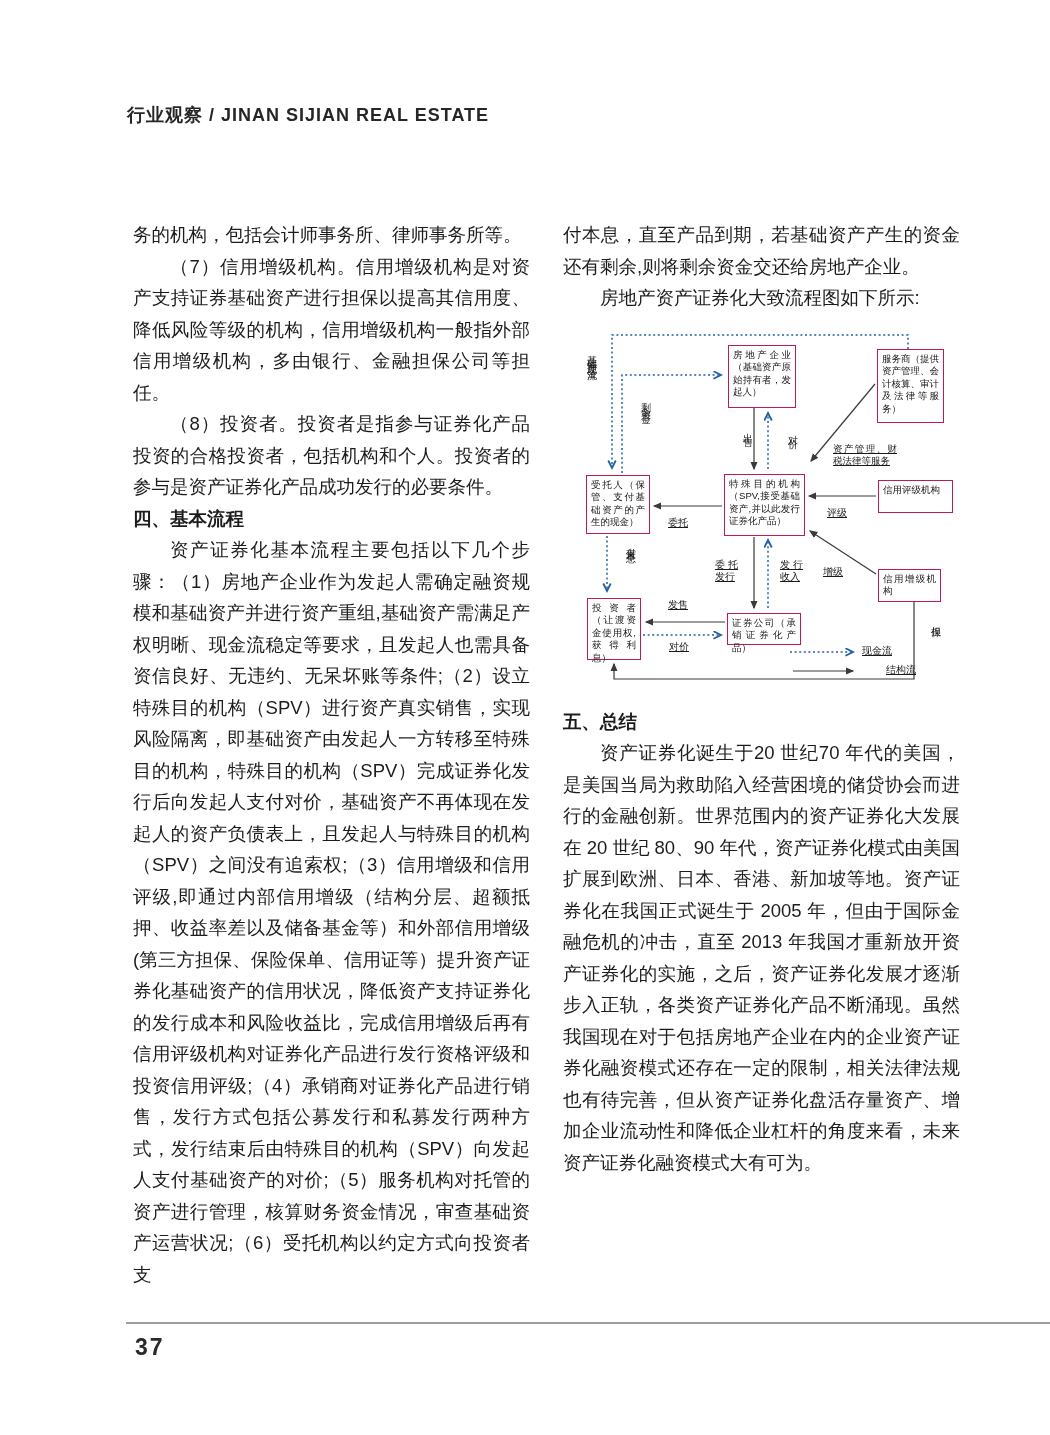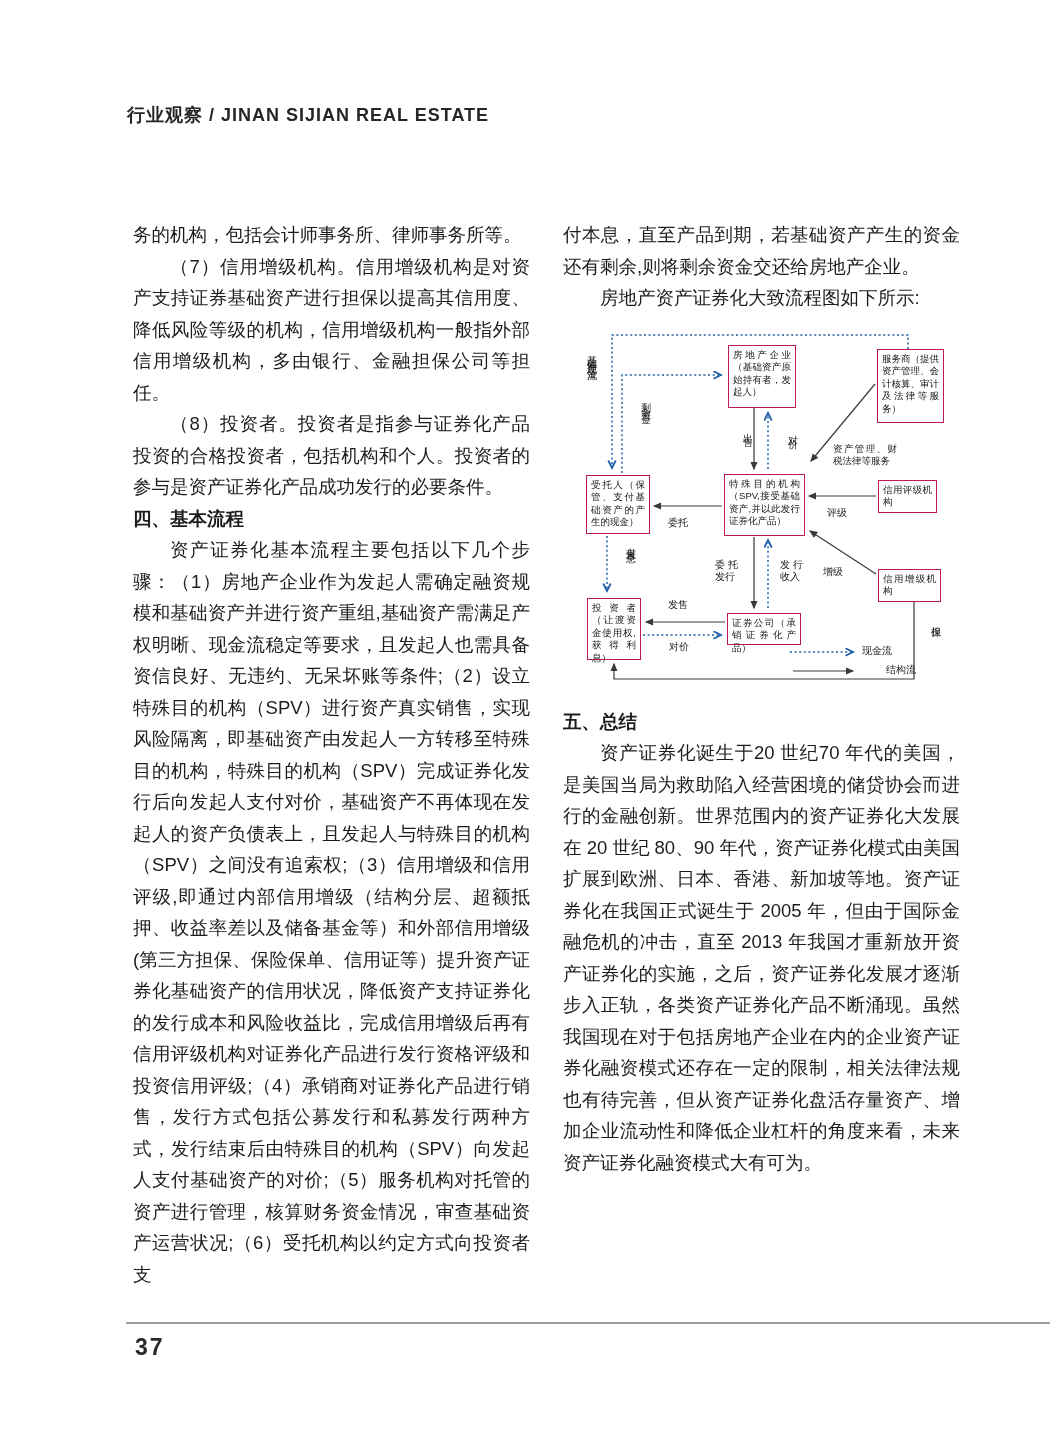--- a/index.html
+++ b/index.html
@@ -30,21 +30,21 @@
   .flow-svg{position:absolute;left:0;top:0;}
   .sline{stroke:#3a3a3a;stroke-width:1.2;fill:none;}
   .dline{stroke:var(--cash);stroke-width:1.5;fill:none;stroke-dasharray:2 2.6;}
   .chev{stroke:var(--cash);stroke-width:1.2;fill:none;}
   .tri{fill:#3a3a3a;}
   .dbox{
     position:absolute;border:1px solid #be185d;background:#fff;
     font-size:9.5px;line-height:12.5px;padding:3px 4px;color:#151515;
     box-sizing:border-box;
   }
-  .dlabel{position:absolute;font-size:10px;line-height:12px;color:#1a1a1a;white-space:nowrap;}
+  .dlabel{position:absolute;font-size:10px;line-height:12px;color:#1a1a1a;white-space:nowrap;text-decoration:underline;}
   .dlabel.wrap{white-space:normal;}
   .vlabel{
     position:absolute;font-size:10px;color:#1a1a1a;
     writing-mode:vertical-rl;text-orientation:upright;letter-spacing:3px;
   }
   .caption{
     margin:7px 0 0 0;text-align:center;
     font-family:"DejaVu Serif","Liberation Serif",serif;font-style:italic;
     font-size:18px;color:#1c1c1c;line-height:24px;
   }
@@ -100,21 +100,21 @@
       <path class="dline" d="M203,281 L203,213" marker-end="url(#arrB)"></path>
       <path class="dline" d="M42,209 L42,264" marker-end="url(#arrB)"></path>
       <path class="dline" d="M78,308 L156,308" marker-end="url(#arrB)"></path>
       <path class="dline" d="M225,325 L288,325" marker-end="url(#arrB)"></path>
     </svg>
 
     <div class="dbox" style="left:163px;top:18px;width:68px;height:63px;">房地产企业（基础资产原始持有者，发起人）</div>
     <div class="dbox" style="left:312px;top:22px;width:67px;height:74px;">服务商（提供资产管理、会计核算、审计及法律等服务）</div>
     <div class="dbox" style="left:21px;top:148px;width:64px;height:59px;">受托人（保管、支付基础资产的产生的现金）</div>
     <div class="dbox" style="left:159px;top:147px;width:81px;height:62px;">特殊目的机构（SPV,接受基础资产,并以此发行证券化产品）</div>
-    <div class="dbox" style="left:313px;top:153px;width:59px;height:33px;">信用评级机构</div>
+    <div class="dbox" style="left:313px;top:153px;width:75px;height:33px;">信用评级机构</div>
     <div class="dbox" style="left:313px;top:242px;width:63px;height:33px;">信用增级机构</div>
     <div class="dbox" style="left:22px;top:271px;width:54px;height:62px;">投资者（让渡资金使用权,获得利息）</div>
     <div class="dbox" style="left:162px;top:286px;width:74px;height:32px;">证券公司（承销证券化产品）</div>
 
     <div class="vlabel" style="left:11px;top:20px;letter-spacing:2.5px;">基础资产现金流</div>
     <div class="vlabel" style="left:65px;top:68px;letter-spacing:3.5px;">剩余资金</div>
     <div class="vlabel" style="left:167px;top:98px;letter-spacing:4px;">出售</div>
     <div class="vlabel" style="left:212px;top:100px;letter-spacing:4px;">对价</div>
     <div class="dlabel wrap" style="left:268px;top:116px;width:64px;font-size:9.5px;">资产管理、财税法律等服务</div>
     <div class="dlabel" style="left:262px;top:180px;">评级</div>

